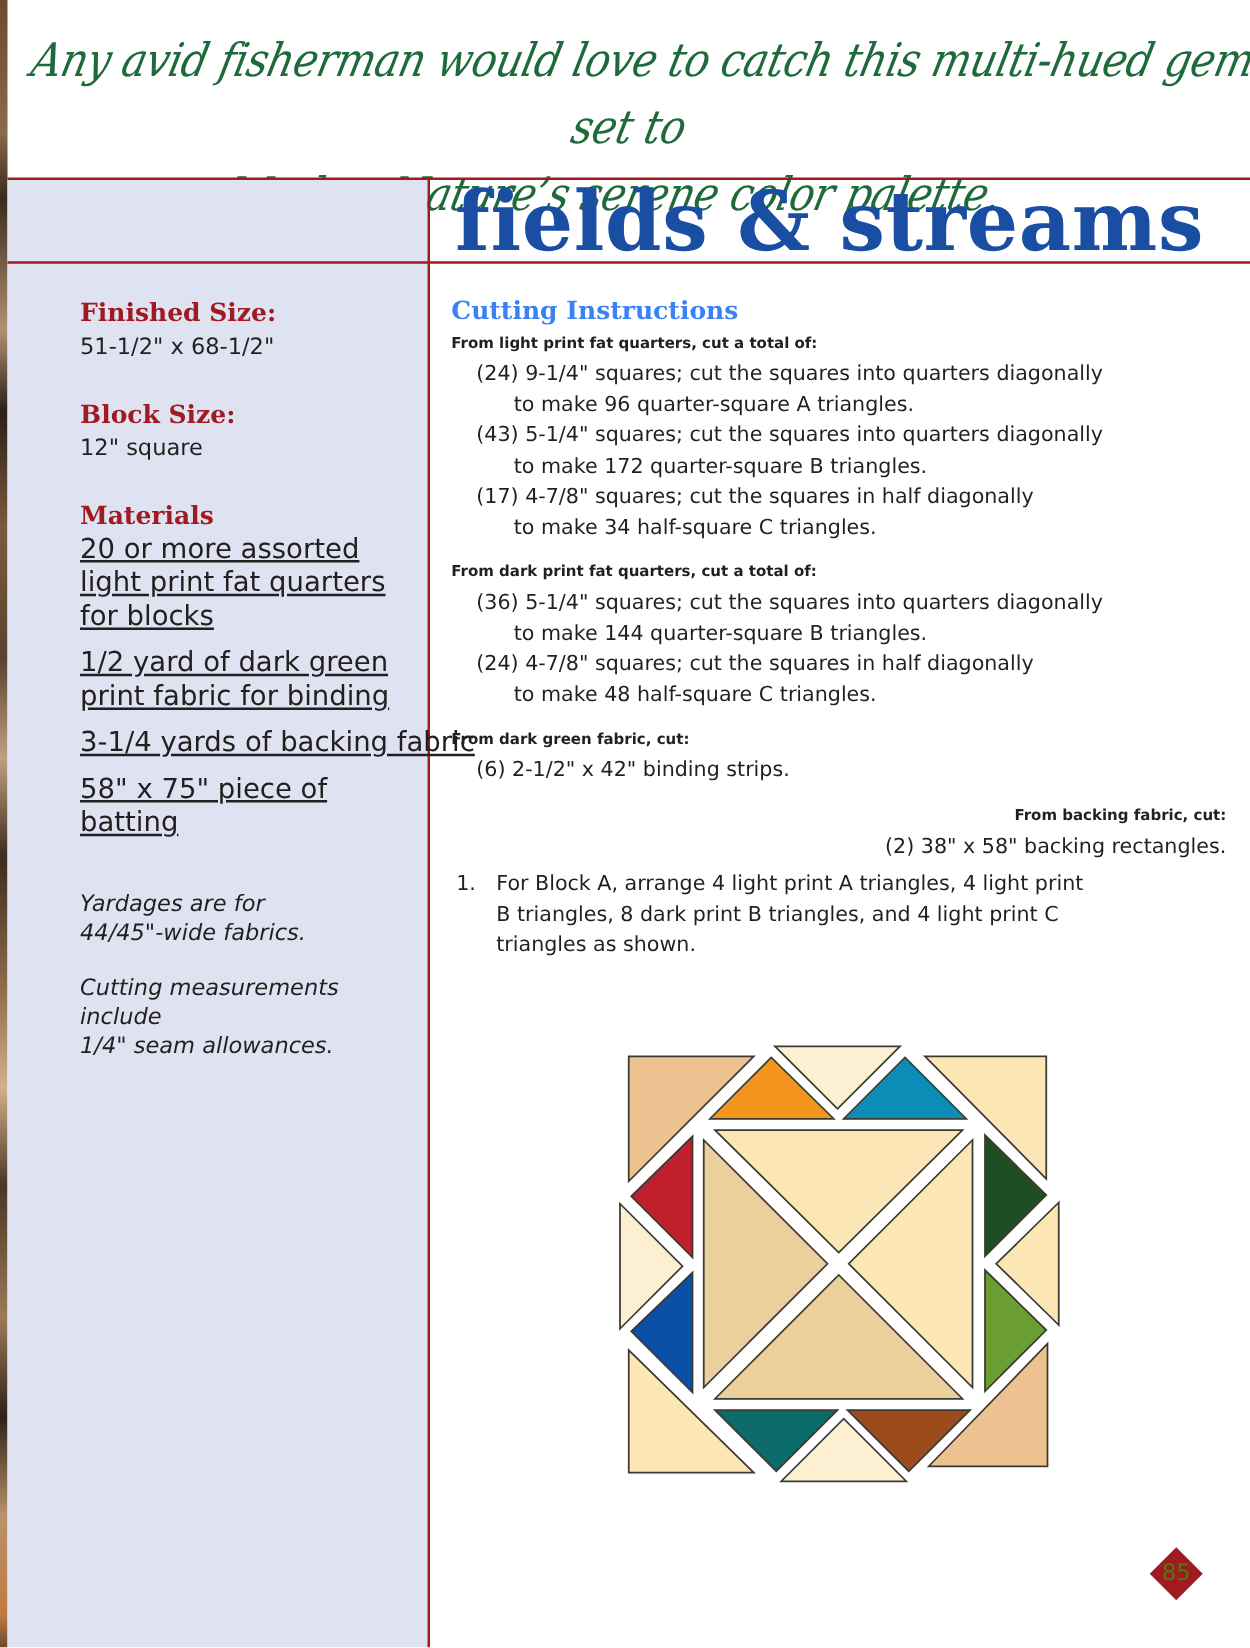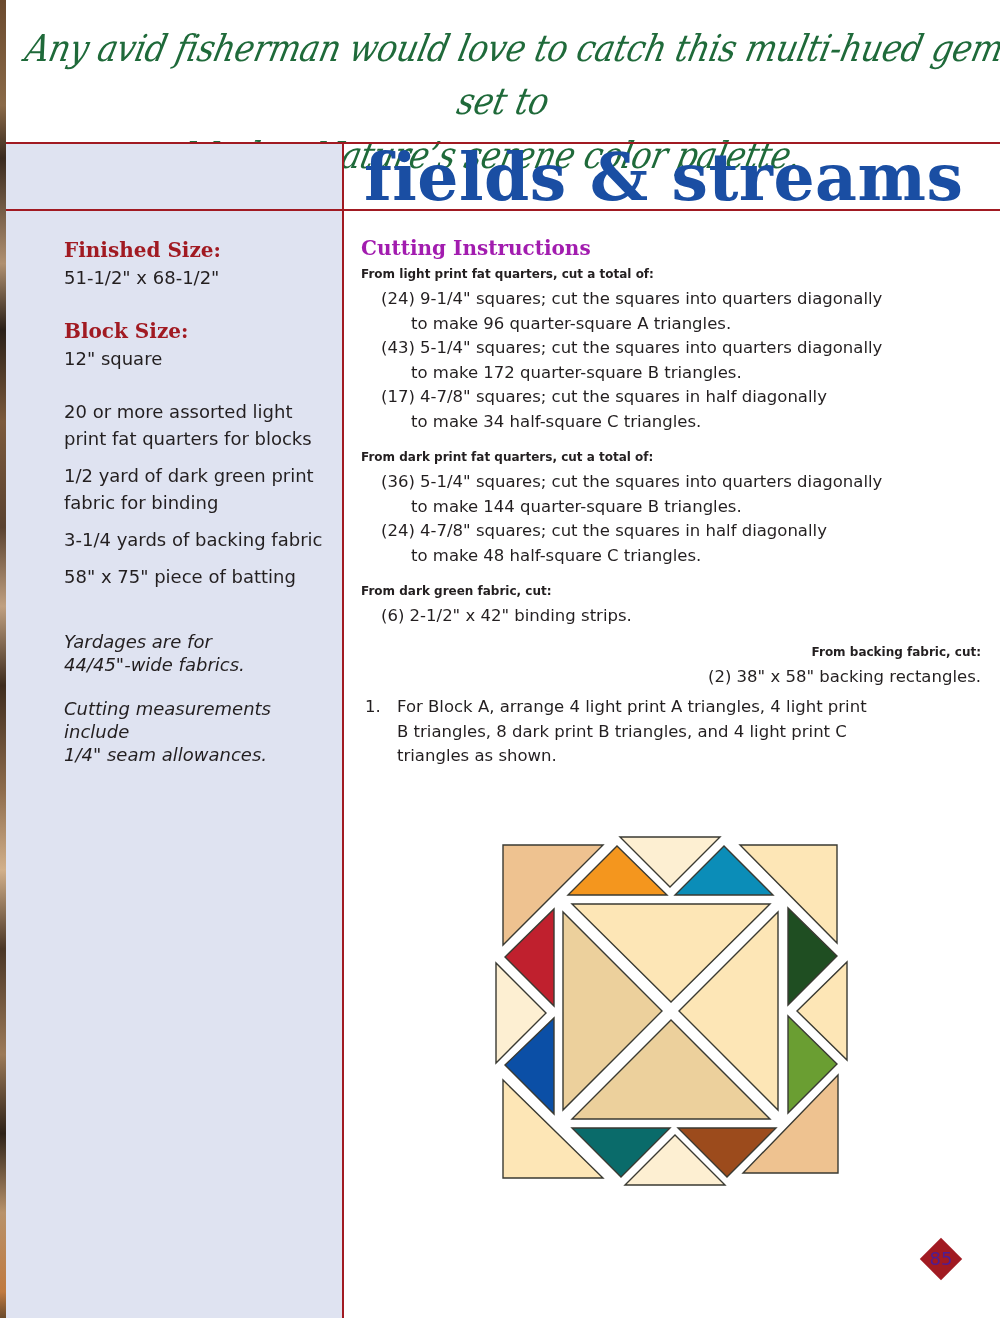--- a/index.html
+++ b/index.html
@@ -36,50 +36,50 @@
     font-weight: bold; color: #1a4ea3; font-size: 66px; line-height: 80px;
     letter-spacing: 0.5px;
     transform: scaleX(0.98); transform-origin: left center;
   }
   .side-content { position: absolute; left: 64px; top: 236px; width: 275px; }
   .side-heading {
     font-family: "DejaVu Serif", "Liberation Serif", serif;
     color: #a11a22; font-size: 20px; line-height: 28px; margin: 0;
   }
   .side-value { font-size: 18px; line-height: 27px; margin: 0 0 26px 0; }
-  .mat-item { font-size: 18px; line-height: 27px; margin: 0 0 10px 0; }
+  .mat-item { font-size: 22px; line-height: 27px; margin: 0 0 10px 0; text-decoration: underline; }
   .note {
     font-style: italic; font-size: 18px; line-height: 23px; margin: 0 0 21px 0;
   }
   .notes { margin-top: 40px; }
 
   .main { position: absolute; left: 361px; top: 235px; width: 620px; }
   .main-heading {
     font-family: "DejaVu Serif", "Liberation Serif", serif;
-    color: #a21caf; font-size: 20px; line-height: 26px; margin: 0;
+    color: #3b82f6; font-size: 20px; line-height: 26px; margin: 0;
   }
   .subhead { font-weight: bold; font-size: 12px; line-height: 26px; margin: 0; }
   .cut-item { font-size: 16.5px; line-height: 24.5px; margin: 0 0 0 20px; }
   .cut-item .cont { display: block; padding-left: 30px; }
   .group { margin-bottom: 10px; }
   .step { display: flex; font-size: 16.5px; line-height: 24.5px; margin: 0 0 0 4px; }
   .step-num { width: 32px; flex: none; }
   .step-text { width: 480px; }
 
   .block-svg { position: absolute; left: 490px; top: 830px; }
   .page-badge {
     position: absolute; left: 920px; top: 1238px; width: 42px; height: 42px;
   }
   .page-badge .diamond {
     position: absolute; left: 6px; top: 6px; width: 30px; height: 30px;
     background: #a11a22; transform: rotate(45deg);
   }
   .page-badge .num {
     position: absolute; left: 0; top: 0; width: 42px; height: 42px;
-    line-height: 42px; text-align: center; color: #4c1d95; font-size: 18px;
+    line-height: 42px; text-align: center; color: #4d7c0f; font-size: 18px;
   }
 </style>
 </head>
 <body>
 
 <div class="photo-strip"></div>
 
 <div class="tagline">
   <div>Any avid fisherman would love to catch this multi-hued gem set to</div>
   <div>Mother Nature’s serene color palette.</div>
@@ -93,20 +93,21 @@
 
 <h1 class="title" style="margin:0;">fields &amp; streams</h1>
 
 <div class="side-content">
   <h3 class="side-heading">Finished Size:</h3>
   <p class="side-value">51-1/2" x 68-1/2"</p>
 
   <h3 class="side-heading">Block Size:</h3>
   <p class="side-value">12" square</p>
 
+  <h3 class="side-heading">Materials</h3>
   <div>
     <p class="mat-item">20 or more assorted light print fat quarters for blocks</p>
     <p class="mat-item">1/2 yard of dark green print fabric for binding</p>
     <p class="mat-item" style="white-space:nowrap;">3-1/4 yards of backing fabric</p>
     <p class="mat-item">58" x 75" piece of batting</p>
   </div>
 
   <div class="notes">
     <p class="note">
       <span>Yardages are for</span><br>

